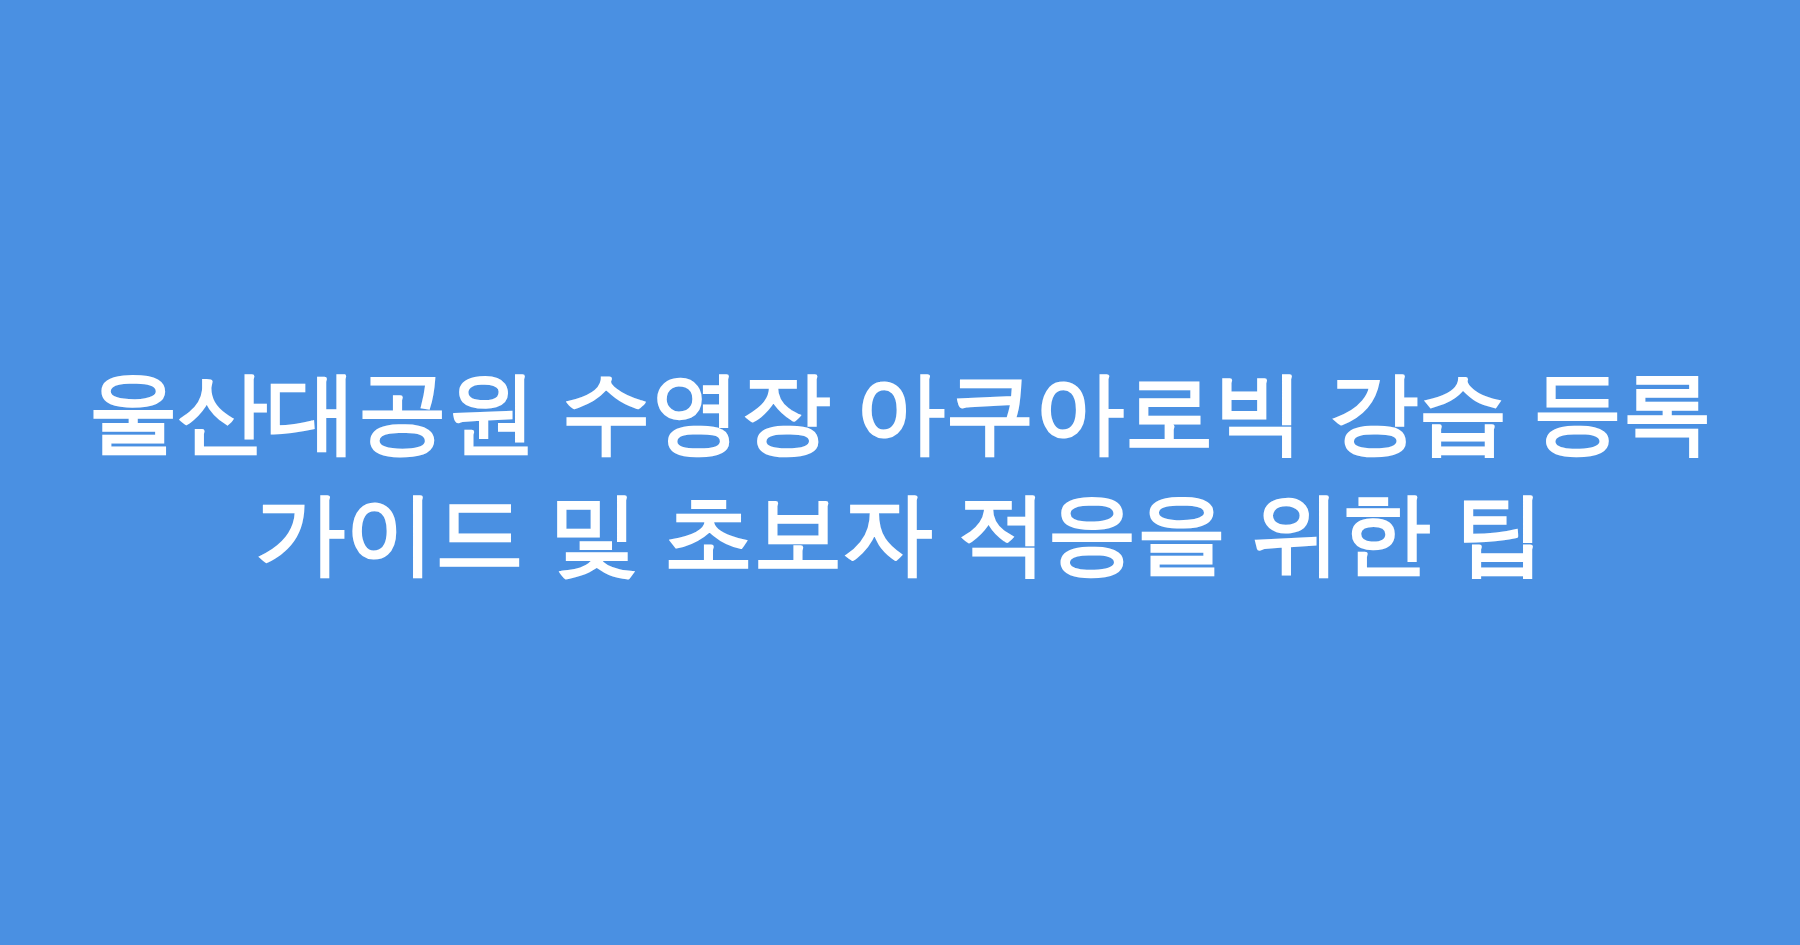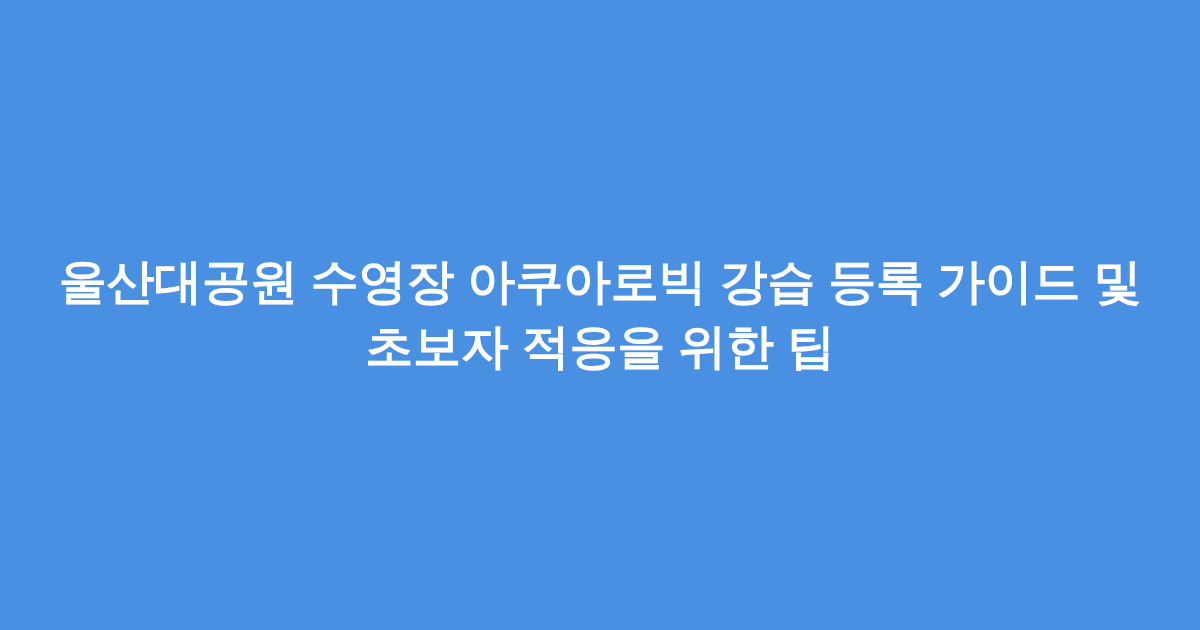--- a/index.html
+++ b/index.html
@@ -27,21 +27,21 @@
     padding: 0 56px;
   }
 
   .og-card__title {
     margin: 0;
     width: 100%;
     max-width: 1088px;
     text-align: center;
     color: #ffffff;
     font-family: "Liberation Sans", "DejaVu Sans", sans-serif;
-    font-size: 48px;
+    font-size: 60px;
     font-weight: 700;
     line-height: 1.35;
     letter-spacing: -0.2px;
     word-break: keep-all;
     overflow-wrap: break-word;
     white-space: normal;
   }
 </style>
 </head>
 <body>

